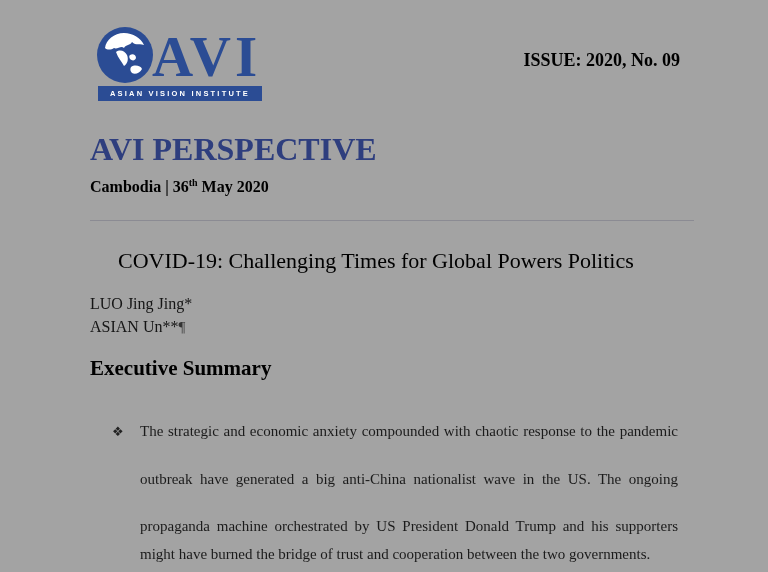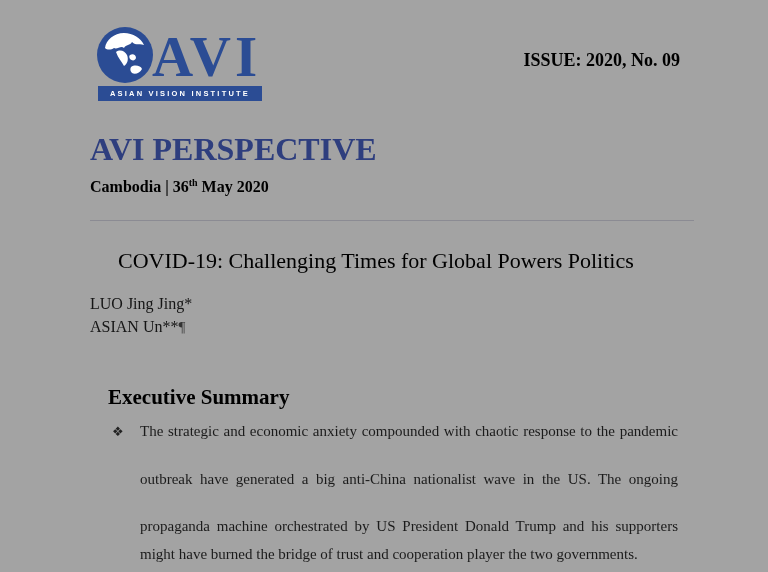--- a/index.html
+++ b/index.html
@@ -56,22 +56,22 @@
   .article-title{
     position:absolute;left:90px;top:248px;
     font-size:22px;line-height:26px;font-weight:normal;color:#000;white-space:nowrap;margin-left:28px;
   }
   .authors{
     position:absolute;left:90px;top:293px;
     font-size:16px;line-height:22.5px;color:#151515;
   }
   .pilcrow{font-weight:400;font-size:15px;color:#333;}
   .section-heading{
-    position:absolute;left:108px;top:356px;
-    font-size:21px;line-height:24px;font-weight:bold;color:#000;white-space:nowrap;margin-top:29px;
+    position:absolute;left:90px;top:356px;
+    font-size:21px;line-height:24px;font-weight:bold;color:#000;white-space:nowrap;
   }
   
   .bullets{
     position:absolute;left:90px;top:398px;width:588px;
     font-size:15px;line-height:27.5px;color:#1b1b1b;
   }
   .bullet{position:relative;padding-left:50px;}
   .bullet-glyph{
     position:absolute;left:22px;top:0;
     font-family:"DejaVu Sans",sans-serif;font-size:13px;line-height:27.5px;color:#222;
@@ -108,20 +108,20 @@
   </div>
 
   <div class="section-heading">Executive Summary</div>
 
   <div class="bullets">
     <div class="bullet">
       <span class="bullet-glyph">❖</span>
       <div class="bline j">The strategic and economic anxiety compounded with chaotic response to the pandemic</div>
       <div class="bline j">outbreak have generated a big anti-China nationalist wave in the US. The ongoing</div>
       <div class="bline j">propaganda machine orchestrated by US President Donald Trump and his supporters</div>
-      <div class="bline last">might have burned the bridge of trust and cooperation player the two governments.</div>
+      <div class="bline last">might have burned the bridge of trust and cooperation between the two governments.</div>
     </div>
     <div class="bullet">
       <span class="bullet-glyph">❖</span>
     </div>
   </div>
 
 </div>
 
 </body></html>

